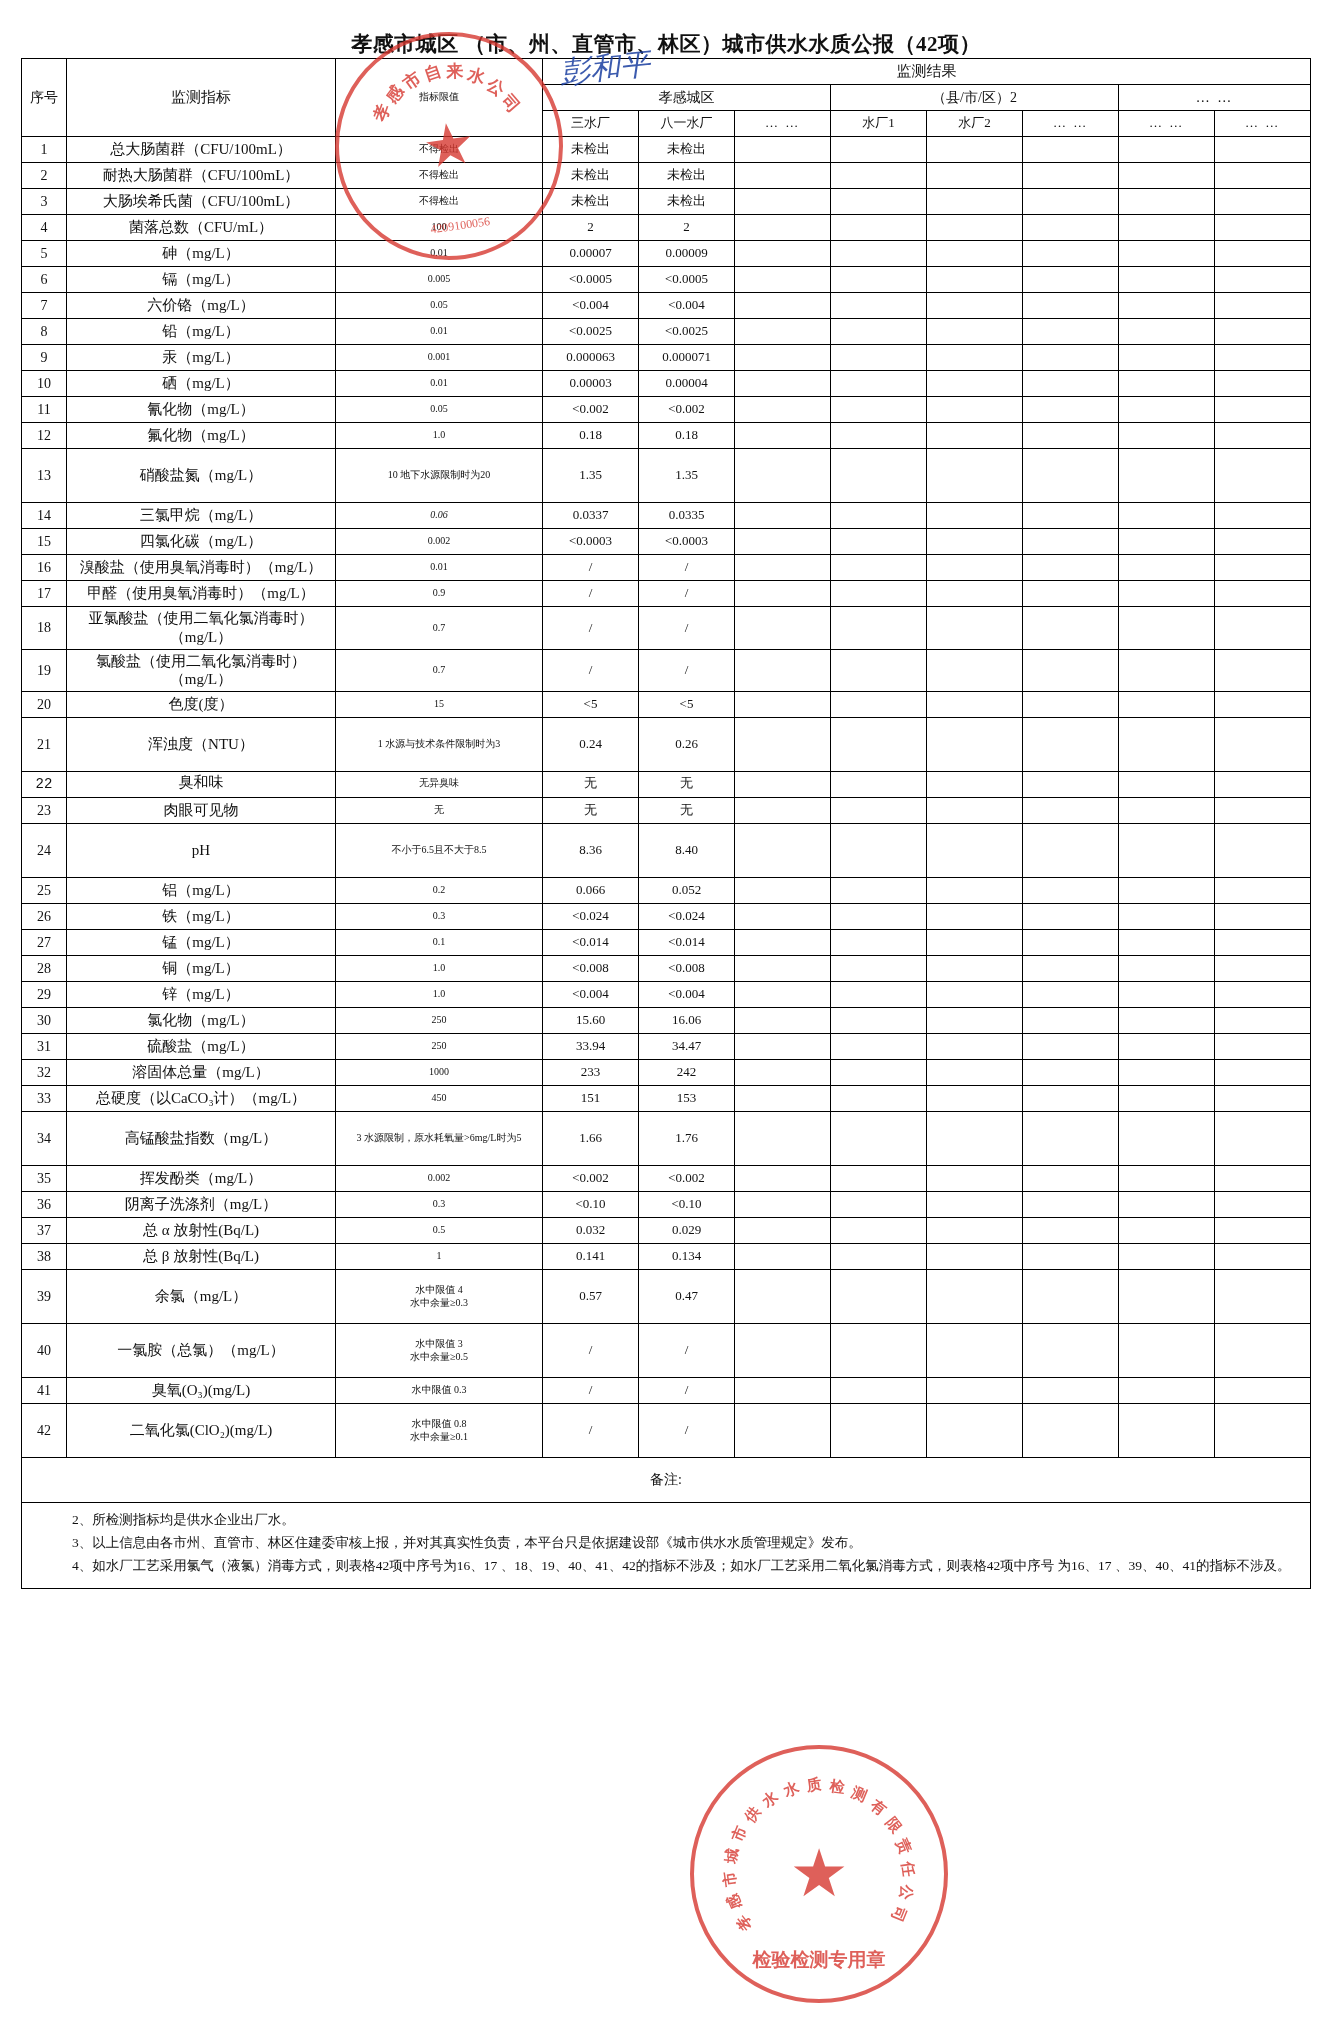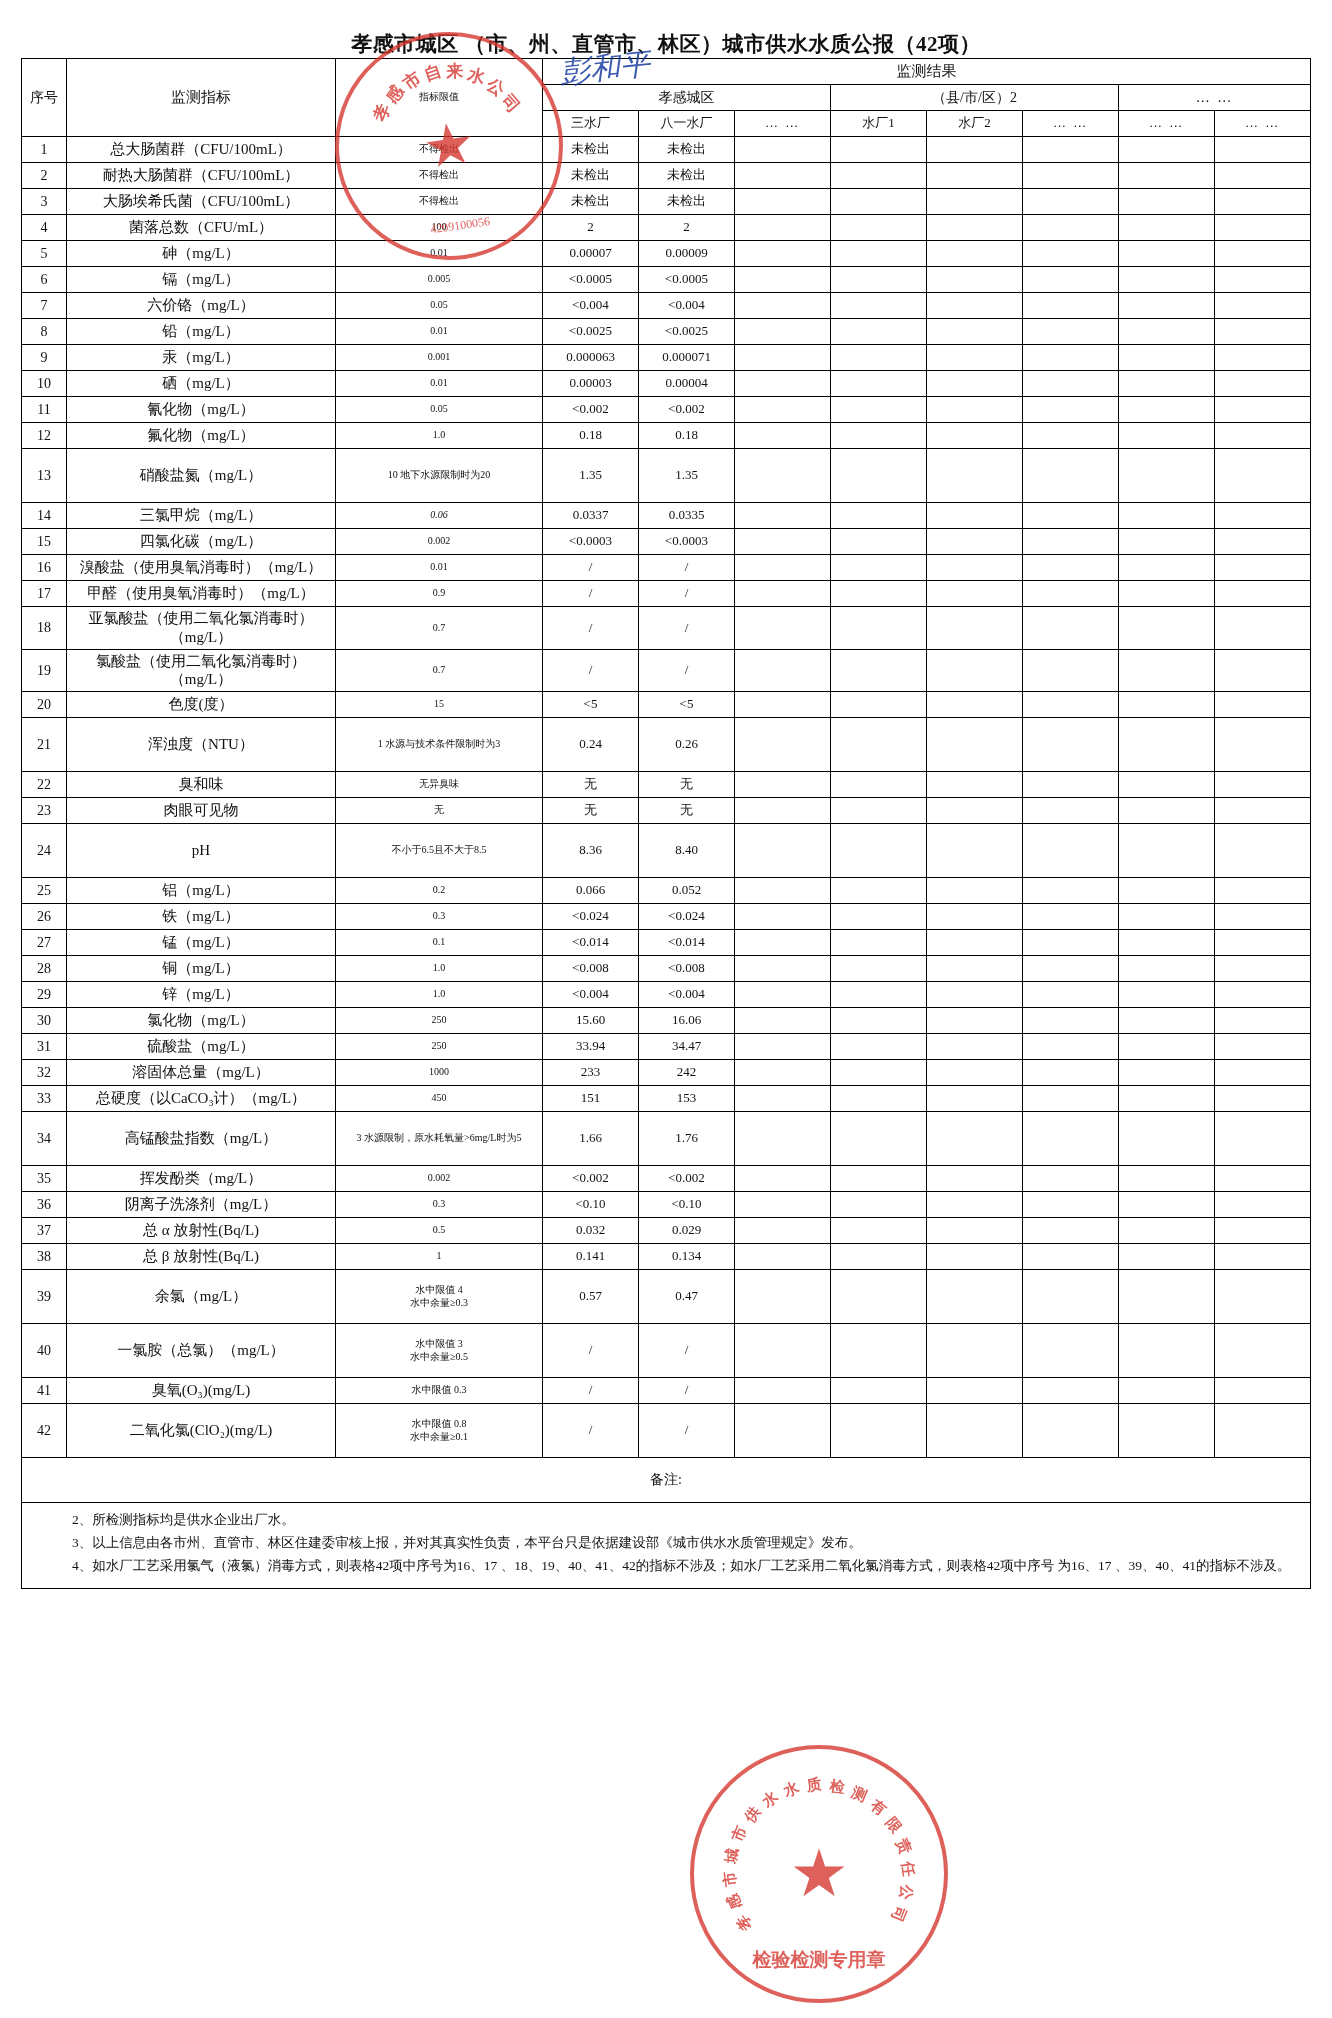--- a/index.html
+++ b/index.html
@@ -443,21 +443,21 @@
           <td class="limit" style="white-space: pre-line;">1  水源与技术条件限制时为3</td>
           <td class="val">0.24</td>
           <td class="val">0.26</td>
           <td class="blank"></td>
           <td class="blank"></td>
           <td class="blank"></td>
           <td class="blank"></td>
           <td class="blank"></td>
           <td class="blank"></td>
         </tr>
-        <tr style="height: 26px;">
+        <tr style="height: 26px; font-family: Liberation Mono, monospace;">
           <td class="idx">22</td>
           <td class="name">臭和味</td>
           <td class="limit" style="white-space: pre-line;">无异臭味</td>
           <td class="val">无</td>
           <td class="val">无</td>
           <td class="blank"></td>
           <td class="blank"></td>
           <td class="blank"></td>
           <td class="blank"></td>
           <td class="blank"></td>

